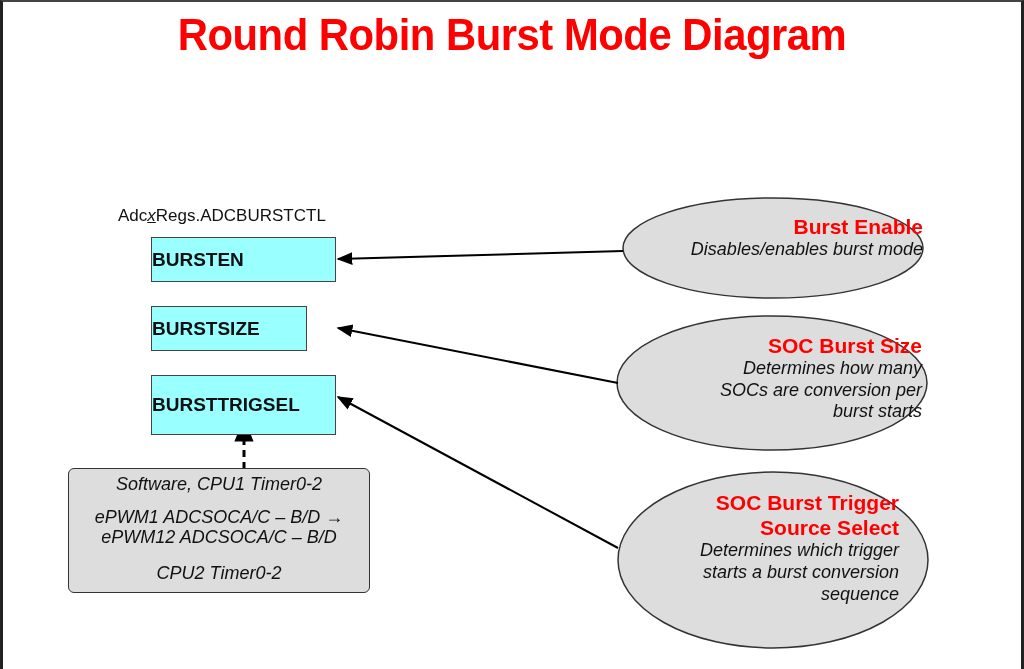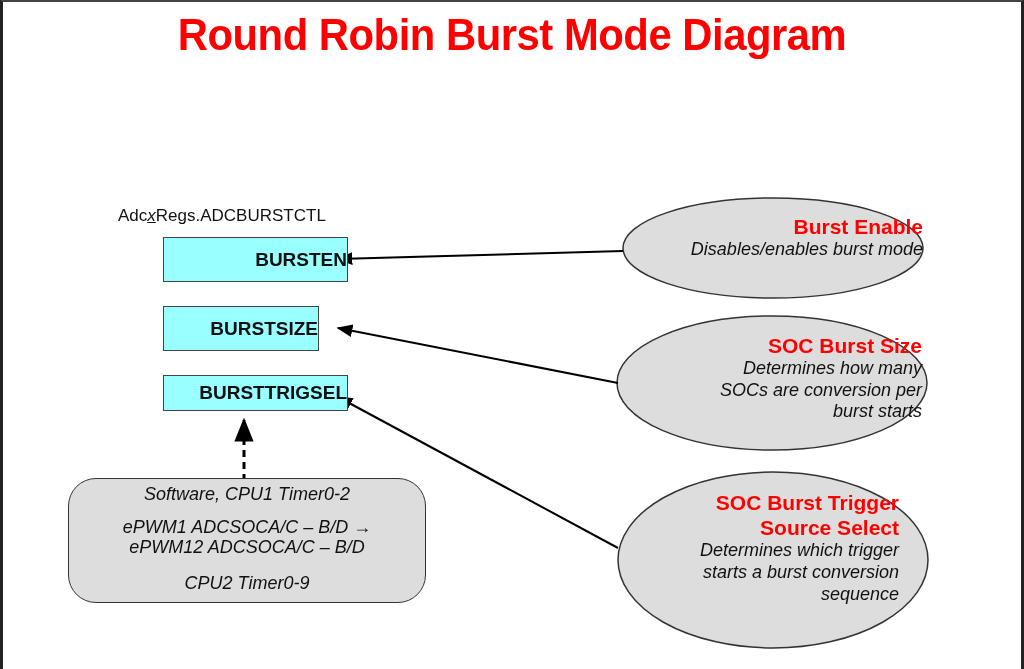--- a/index.html
+++ b/index.html
@@ -17,26 +17,26 @@
     position: absolute; left: 0; width: 1024px; top: 10px; text-align: center;
     color: #ff0000; font-weight: bold; font-size: 44px; letter-spacing: -0.5px;
     transform: scaleX(0.95);
   }
   .reg-label {
     position: absolute; left: 118px; top: 206px; font-size: 17px; color: #111;
   }
   .reg-label .u { text-decoration: underline; font-style: italic; }
   .reg-box {
     position: absolute; background: #99ffff; border: 1.5px solid #444;
-    box-sizing: border-box; display: flex; align-items: center; justify-content: flex-end;
-    font-weight: bold; font-size: 19px; color: #111; margin-left: 12px;
+    box-sizing: border-box; display: flex; align-items: center; justify-content: flex-start;
+    font-weight: bold; font-size: 19px; color: #111;
   }
   .src-box {
-    position: absolute; left: 68px; top: 478px; width: 358px; height: 125px;
-    background: #dddddd; border: 1.5px solid #333; border-radius: 28px; box-sizing: border-box;
+    position: absolute; left: 68px; top: 468px; width: 302px; height: 125px;
+    background: #dddddd; border: 1.5px solid #333; border-radius: 6px; box-sizing: border-box;
     font-style: italic; font-size: 18px; color: #111; text-align: center;
   }
   .src-box div { position: absolute; left: 0; right: 0; }
   svg.lines { position: absolute; left: 0; top: 0; }
   .ell-text {
     position: absolute; text-align: right; line-height: 1.2;
   }
   .ell-title { color: #ff0000; font-weight: bold; font-size: 21px; }
   .ell-desc { color: #111; font-style: italic; font-size: 18px; }
 </style>
@@ -65,29 +65,29 @@
   <line x1="618" y1="548" x2="338" y2="397" stroke="#000" stroke-width="2" marker-end="url(#ah)"></line>
   <line x1="244" y1="481" x2="244" y2="420" stroke="#000" stroke-width="3" stroke-dasharray="7,5" marker-end="url(#ah)"></line>
 </svg>
 
 <div class="reg-box" style="left:151px;top:237px;width:185px;height:45px;">
     <span>BURSTEN</span>
   </div>
 <div class="reg-box" style="left:151px;top:306px;width:156px;height:45px;">
     <span>BURSTSIZE</span>
   </div>
-<div class="reg-box" style="left:151px;top:375px;width:185px;height:36px;">
+<div class="reg-box" style="left:151px;top:375px;width:185px;height:60px;">
     <span>BURSTTRIGSEL</span>
   </div>
 
 <div class="src-box">
   <div style="top:5px;">Software, CPU1 Timer0-2</div>
   <div style="top:38px;">ePWM1 ADCSOCA/C – B/D →</div>
   <div style="top:58px;">ePWM12 ADCSOCA/C – B/D</div>
-  <div style="top:94px;">CPU2 Timer0-9</div>
+  <div style="top:94px;">CPU2 Timer0-2</div>
 </div>
 
 <div class="ell-text" style="left:623px;width:300px;top:214px;">
   <div class="ell-title">Burst Enable</div>
   <div class="ell-desc">Disables/enables burst mode</div>
 </div>
 
 <div class="ell-text" style="left:622px;width:300px;top:333px;">
   <div class="ell-title">SOC Burst Size</div>
   <div class="ell-desc">Determines how many</div>

